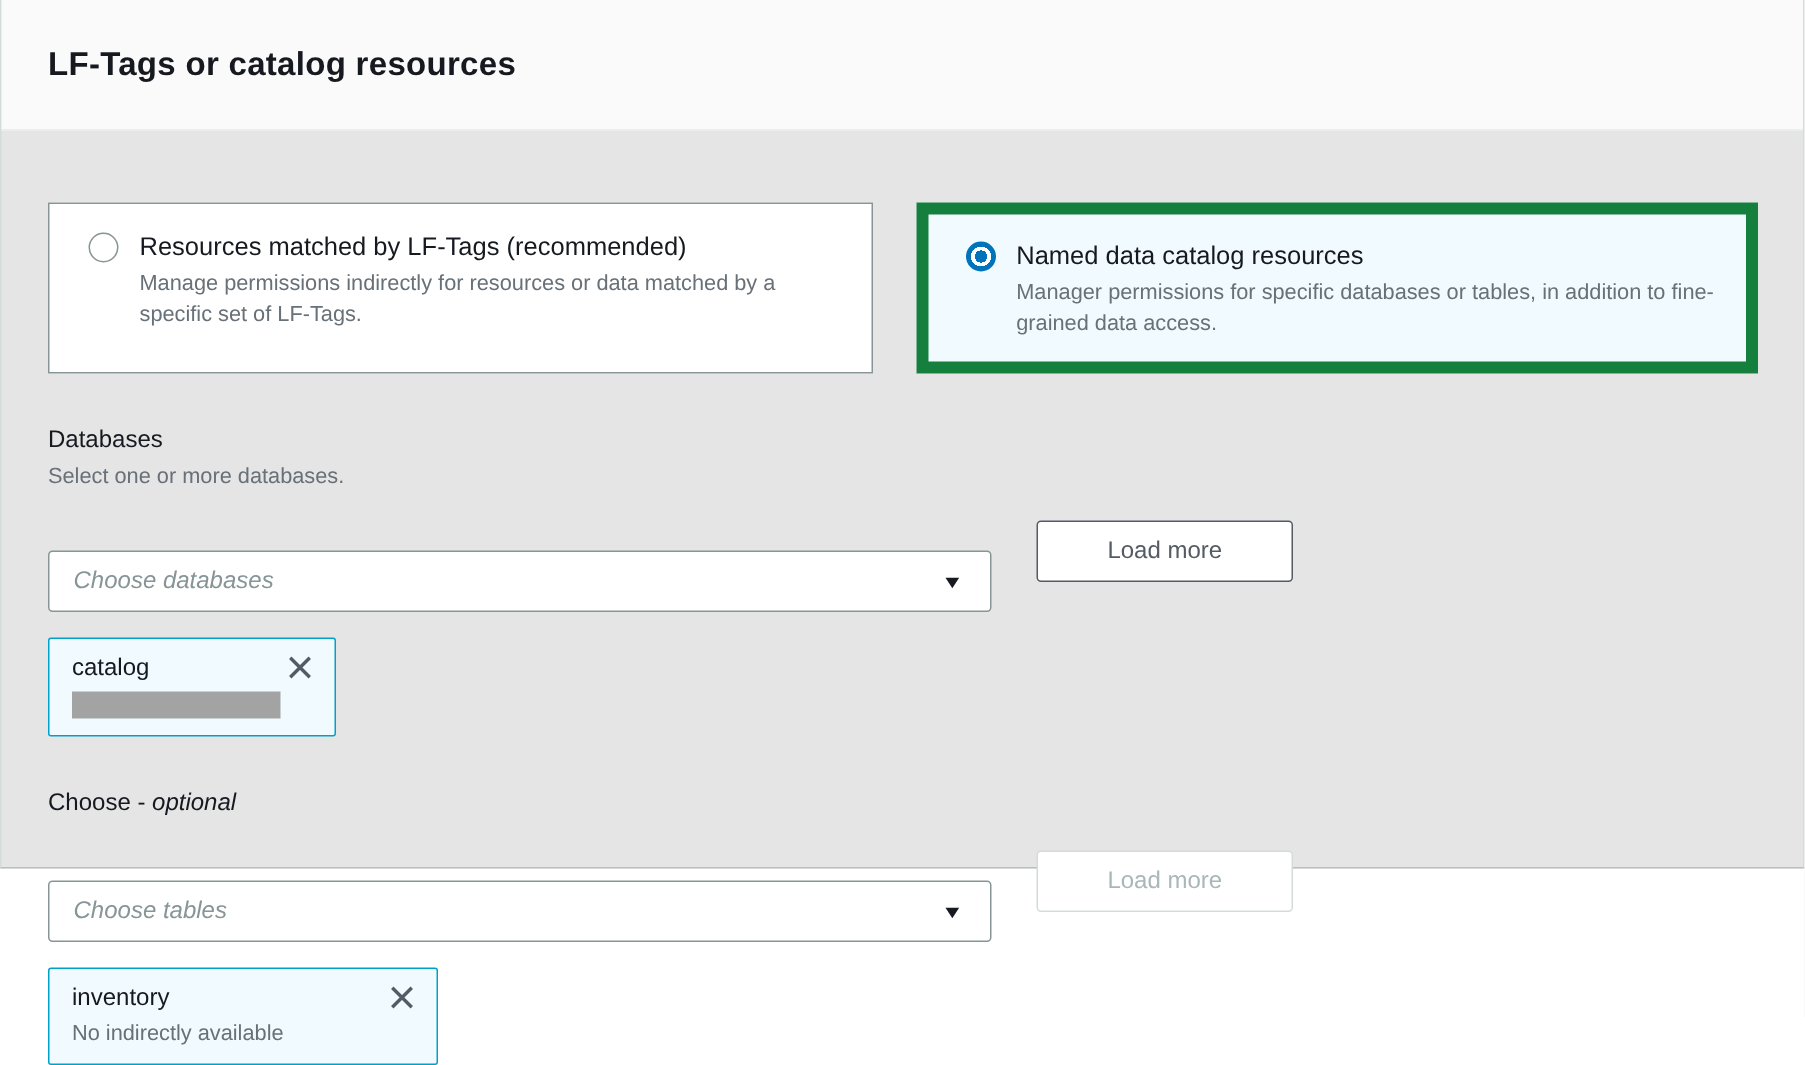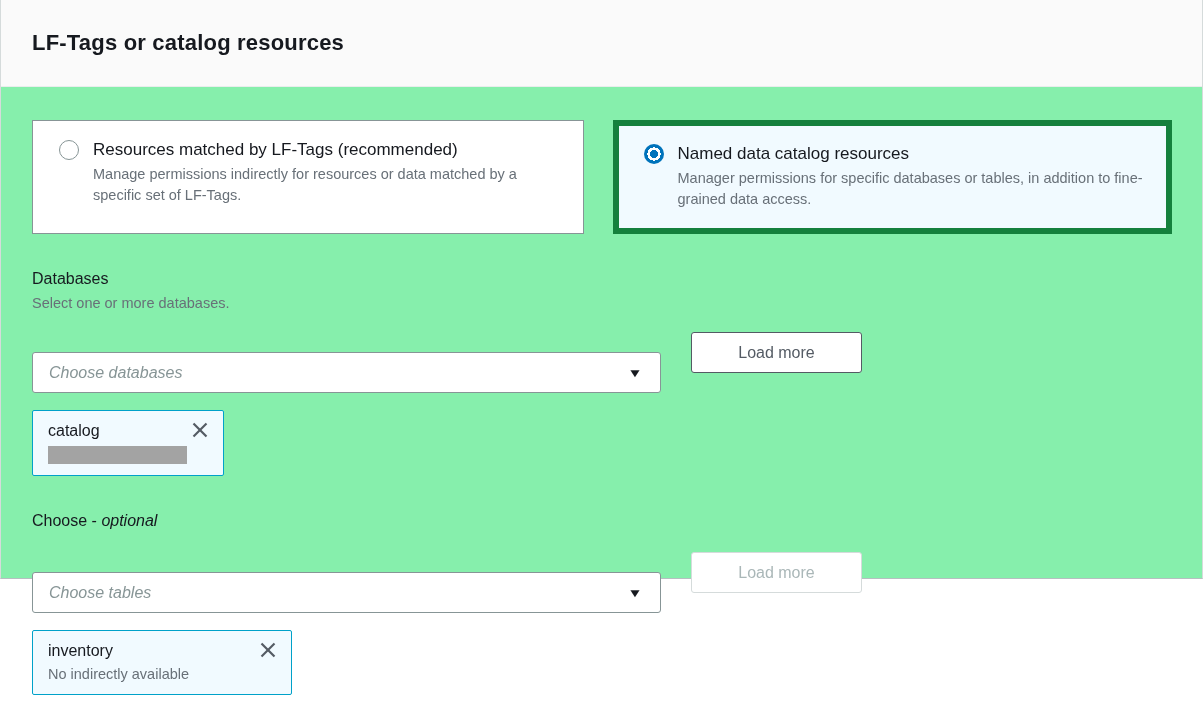--- a/index.html
+++ b/index.html
@@ -4,48 +4,48 @@
 <style>
   * { margin:0; padding:0; box-sizing:border-box; }
   html,body { background:#ffffff; }
   body {
     width:1203px; height:710px; overflow:hidden;
     font-family:"Liberation Sans", sans-serif;
     color:#16191f;
   }
   .panel {
     width:1203px; height:579px;
-    background:#86efac;
+    background:#e5e5e5;
     border-left:1px solid #d5dbdb;
     border-right:1px solid #d5dbdb;
     border-bottom:1px solid #b7bfc1;
   }
   .panel-header {
     height:87px;
     background:#fafafa;
     border-bottom:1px solid #eaeded;
     display:flex; align-items:center;
     padding:0 31px;
   }
   .panel-title { font-size:22px; font-weight:700; color:#16191f; letter-spacing:.2px; }
   .content { padding:0 30px 0 31px; }
 
   
-  .tiles { display:flex; gap:29px; margin-top:33px; }
+  .tiles { display:flex; gap:29px; margin-top:48px; }
   .tile {
     flex:1; min-height:114px;
     background:#ffffff;
     border:1px solid #879596;
     padding:17px 19px 15px 26px;
     display:flex; gap:14px;
     cursor:pointer;
   }
   .tile.selected {
     background:#f1faff;
-    border:6px solid #15803d;
+    border:8px solid #15803d;
     padding:16px 18px 14px 25px;
   }
   .radio {
     flex:none; width:20px; height:20px; border-radius:50%;
     background:#ffffff; border:1px solid #879596; margin-top:2px;
   }
   .radio.checked {
     border:none;
     background:radial-gradient(circle at center, #0073bb 0 29%, #ffffff 29% 47%, #0073bb 47% 100%);
   }

